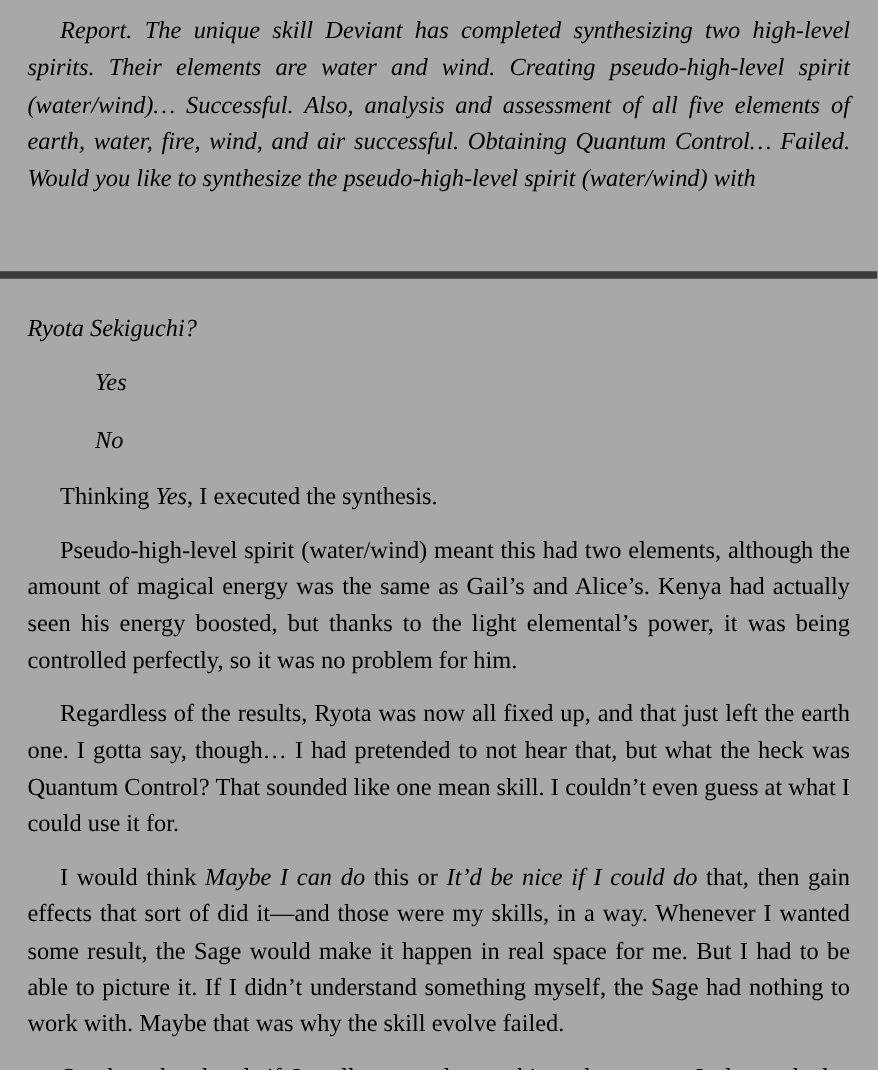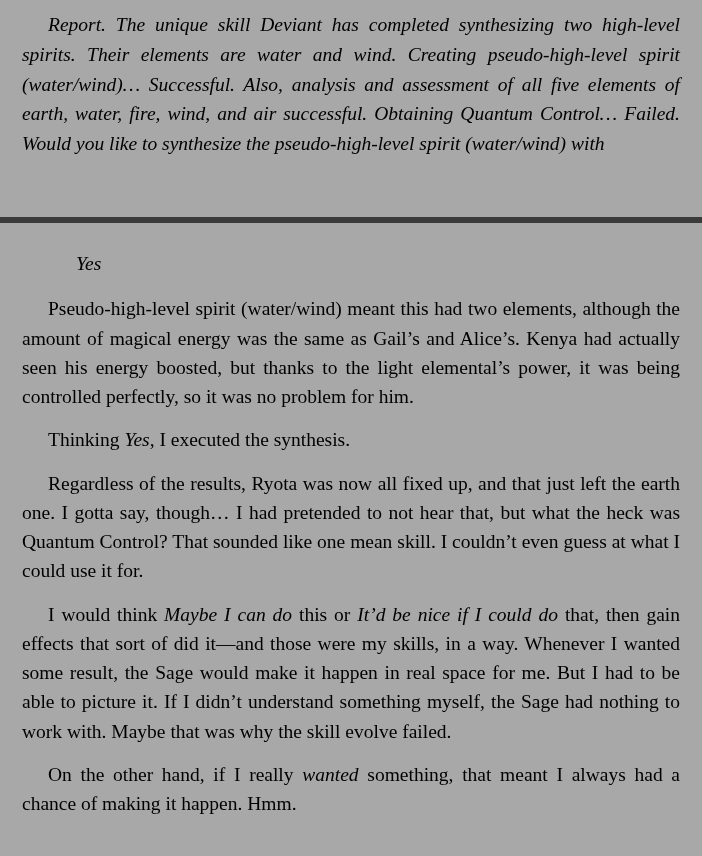--- a/index.html
+++ b/index.html
@@ -79,26 +79,28 @@
 
 <div class="page">
 
   <div class="top-block">
     <p class="para italic indent">Report. The unique skill Deviant has completed synthesizing two high-level spirits. Their elements are water and wind. Creating pseudo-high-level spirit (water/wind)… Successful. Also, analysis and assessment of all five elements of earth, water, fire, wind, and air successful. Obtaining Quantum Control… Failed. Would you like to synthesize the pseudo-high-level spirit (water/wind) with</p>
   </div>
 
   <div class="divider"></div>
 
   <div class="bottom-block">
+    <p class="speaker">Ryota Sekiguchi?</p>
 
     <p class="choice">Yes</p>
 
+    <p class="choice">No</p>
 
     <div id="paragraphs">
+        <p class="body-para"><span>Thinking </span><em>Yes</em><span>, I executed the synthesis.</span></p>
         <p class="body-para"><span>Pseudo-high-level spirit (water/wind) meant this had two elements, although the amount of magical energy was the same as Gail’s and Alice’s. Kenya had actually seen his energy boosted, but thanks to the light elemental’s power, it was being controlled perfectly, so it was no problem for him.</span></p>
-        <p class="body-para"><span>Thinking </span><em>Yes</em><span>, I executed the synthesis.</span></p>
         <p class="body-para"><span>Regardless of the results, Ryota was now all fixed up, and that just left the earth one. I gotta say, though… I had pretended to not hear that, but what the heck was Quantum Control? That sounded like one mean skill. I couldn’t even guess at what I could use it for.</span></p>
         <p class="body-para"><span>I would think </span><em>Maybe I can do</em><span> this or </span><em>It’d be nice if I could do</em><span> that, then gain effects that sort of did it—and those were my skills, in a way. Whenever I wanted some result, the Sage would make it happen in real space for me. But I had to be able to picture it. If I didn’t understand something myself, the Sage had nothing to work with. Maybe that was why the skill evolve failed.</span></p>
         <p class="body-para"><span>On the other hand, if I really </span><em>wanted</em><span> something, that meant I always had a chance of making it happen. Hmm.</span></p>
       </div>
   </div>
 
 </div>
 
 </body></html>

